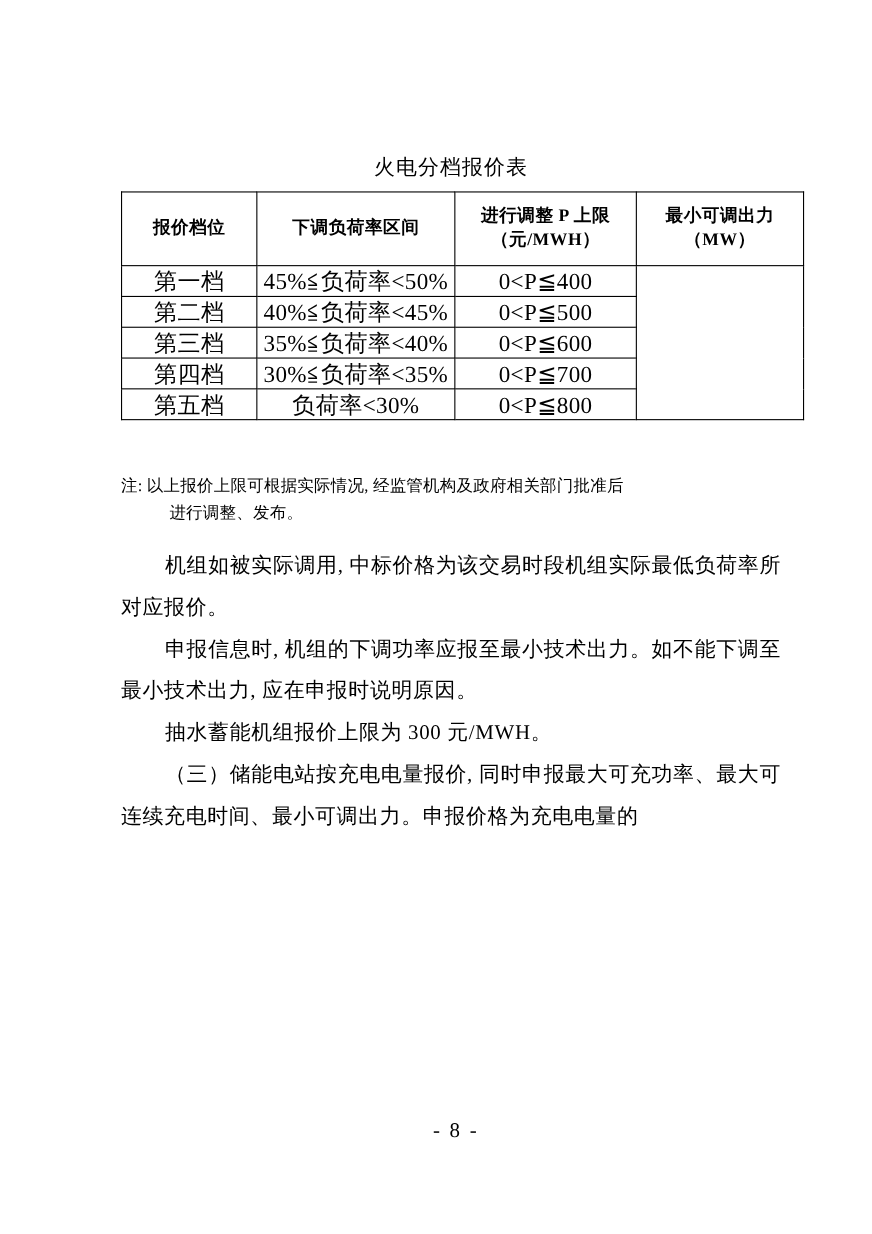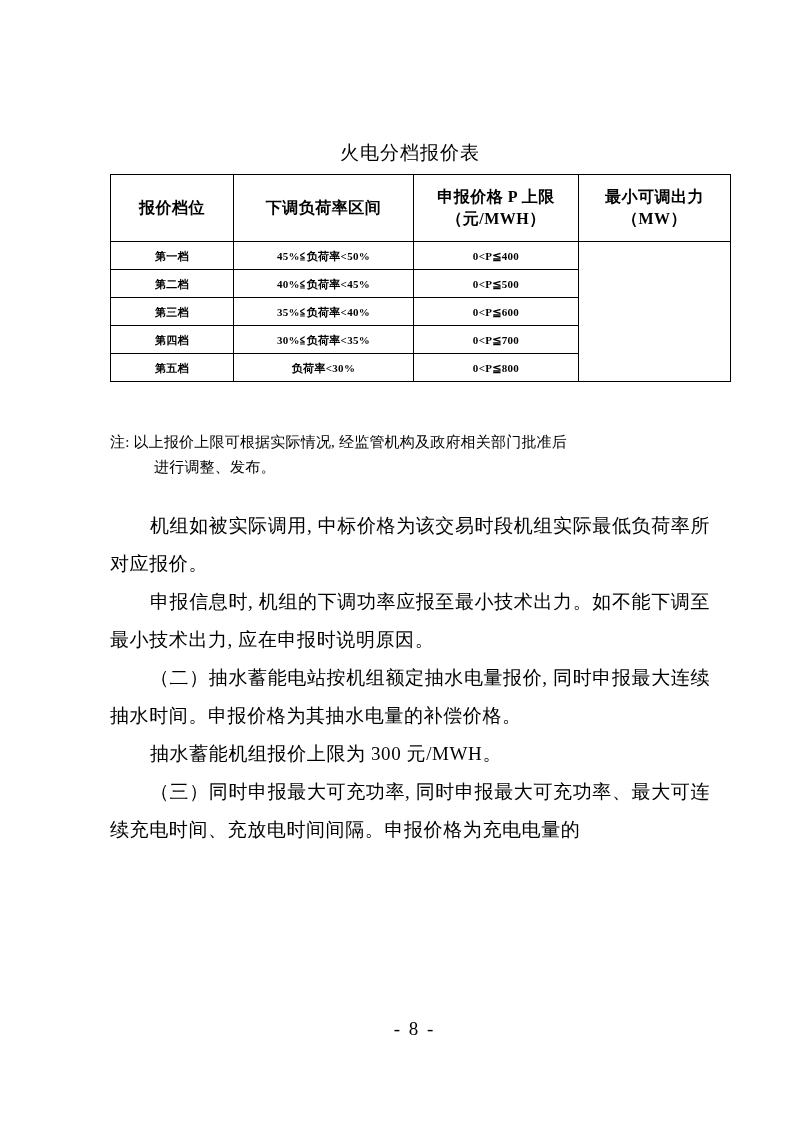--- a/index.html
+++ b/index.html
@@ -55,25 +55,24 @@
   }
   table.pricing thead th {
     font-weight: bold;
     font-size: 16px;
     line-height: 22px;
     height: 58px;
     padding: 4px 2px;
     letter-spacing: 0.5px;
   }
   table.pricing tbody td {
-    font-size: 11px;
+    font-size: 21px;
     line-height: 20px;
     height: 27px;
     letter-spacing: 0.3px;
-    font-weight: bold;
   }
   .col1 { width: 118px; font-family: Liberation Serif, serif; }
   .col2 { width: 175px; }
   .col3 { width: 160px; }
   .col4 { width: 147px; margin-top: 28px; }
   .hdr-two-line { display: block; }
 
   
   .note {
     margin-top: 9px;
@@ -87,21 +86,21 @@
   
   p.body-par {
     font-size: 19px;
     line-height: 38px;
     letter-spacing: 0.6px;
     margin: 0;
     text-indent: 40px;
     text-align: justify;
     text-justify: inter-ideograph;
   }
-  p.body-par.first { margin-top: 27px; }
+  p.body-par.first { margin-top: 16px; }
 
   
   .page-number {
     position: absolute;
     left: 0;
     top: 1018px;
     width: 793px;
     text-align: center;
     font-size: 19px;
     letter-spacing: 2px;
@@ -116,21 +115,21 @@
   <div class="content">
 
     <div class="table-title">火电分档报价表</div>
 
     <table class="pricing">
       <thead>
         <tr>
           <th class="col1">报价档位</th>
           <th class="col2">下调负荷率区间</th>
           <th class="col3">
-            <span class="hdr-two-line">申报价格 P 上限</span>
+            <span class="hdr-two-line">进行调整 P 上限</span>
             <span class="hdr-two-line">（元/MWH）</span>
           </th>
           <th class="col4">
             <span class="hdr-two-line">最小可调出力</span>
             <span class="hdr-two-line">（MW）</span>
           </th>
         </tr>
       </thead>
       <tbody>
         <tr>
@@ -162,20 +161,19 @@
       </tbody>
     </table>
 
     <div class="note">
       <span class="note-line1">注: 以上报价上限可根据实际情况, 经监管机构及政府相关部门批准后</span>
       <span class="note-line2">进行调整、发布。</span>
     </div>
 
     <p class="body-par first">机组如被实际调用, 中标价格为该交易时段机组实际最低负荷率所对应报价。</p>
     <p class="body-par">申报信息时, 机组的下调功率应报至最小技术出力。如不能下调至最小技术出力, 应在申报时说明原因。</p>
-    <p class="body-par">（二）抽水蓄能电站按机组额定抽水电量报价, 同时申报最大连续抽水时间。申报价格为其抽水电量的补偿价格。</p>
     <p class="body-par">抽水蓄能机组报价上限为 300 元/MWH。</p>
-    <p class="body-par">（三）同时申报最大可充功率, 同时申报最大可充功率、最大可连续充电时间、充放电时间间隔。申报价格为充电电量的</p>
+    <p class="body-par">（三）储能电站按充电电量报价, 同时申报最大可充功率、最大可连续充电时间、最小可调出力。申报价格为充电电量的</p>
 
   </div>
 
   <div class="page-number">- 8 -</div>
 </div>
 
 </body></html>

